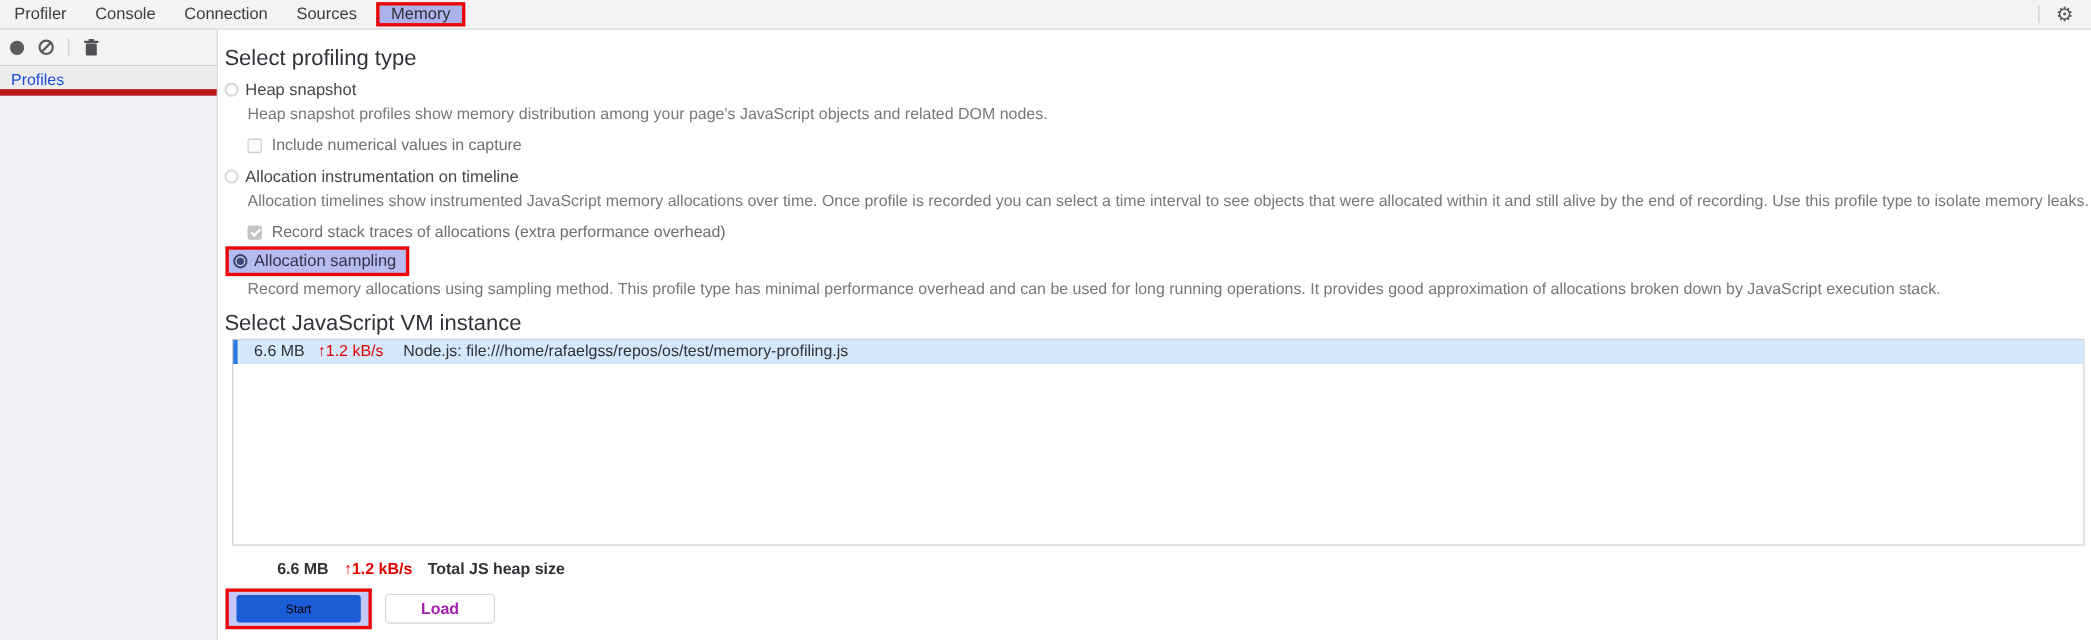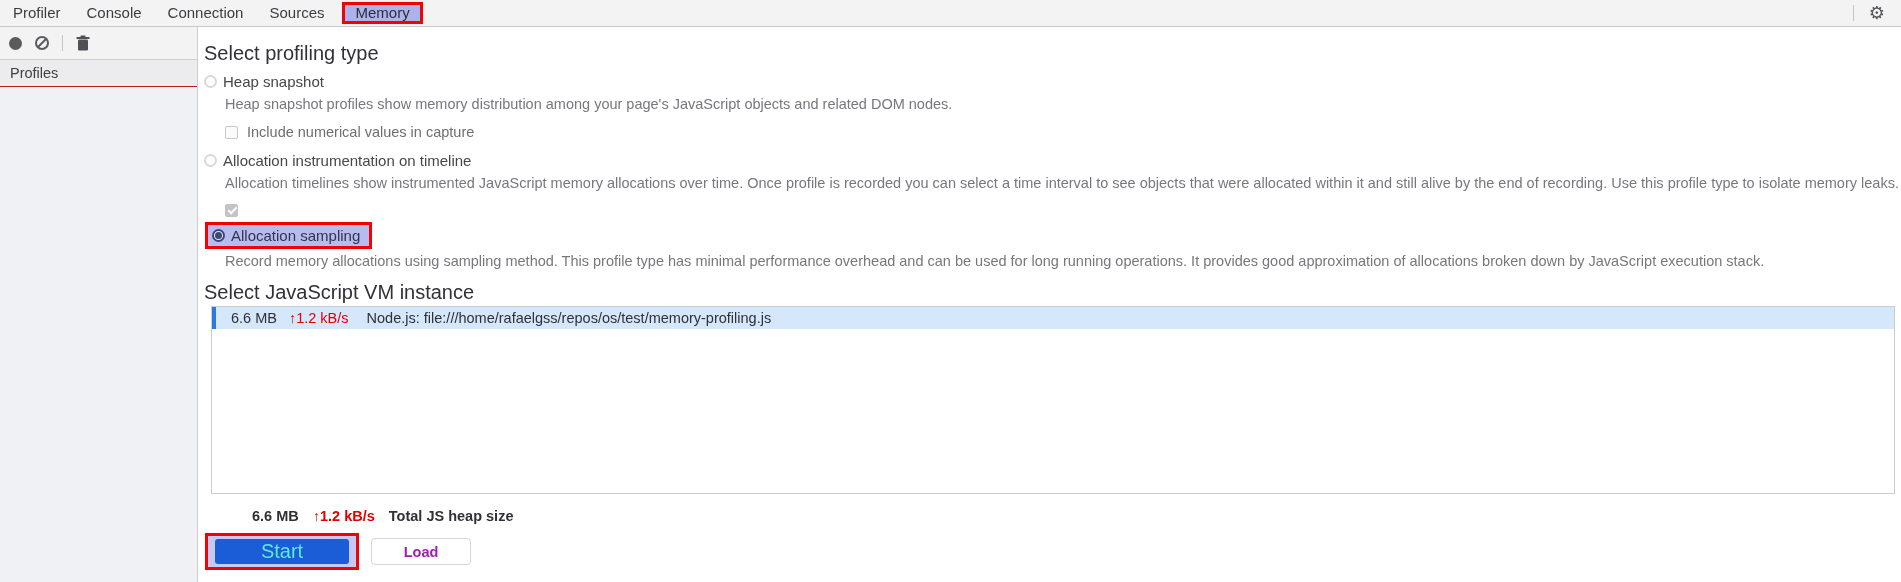--- a/index.html
+++ b/index.html
@@ -37,22 +37,22 @@
     background:#5b5b5e; transform:rotate(45deg); }
   .tool-sep { width:1px; height:16px; background:#c6c6c6; }
 
   
   .sidebar {
     position:absolute; top:60px; left:0; width:198px; bottom:0;
     background:#eff1f4; border-right:1px solid #cdcdcd;
   }
   .profiles-header {
     height:27px; line-height:27px; padding-left:10px;
-    background:#ececee; border-bottom:1px solid #b91c1c;
-    font-size:14.5px; color:#404040;
+    background:#ececee; border-bottom:6px solid #b91c1c;
+    font-size:14.5px; color:#1d4ed8;
   }
 
   
   .content { position:absolute; top:27px; left:198px; right:0; bottom:0; background:#fff; padding-left:6px; }
   .section-title { font-size:20px; color:#313139; margin-top:16px; line-height:20px; }
   .option-row { display:flex; align-items:center; gap:6px; margin-top:10px; font-size:15px; color:#46464b; line-height:17px; }
   .radio { width:13px; height:13px; min-width:13px; border-radius:50%; border:2px solid #d9d9d9; background:#fff; }
   .radio.selected { border-color:#3f4678; background:#e9ebf8; position:relative; }
   .radio.selected::after { content:""; position:absolute; left:1px; top:1px; width:7px; height:7px; border-radius:50%; background:#3f4678; }
   .desc { margin-left:21px; margin-top:6px; font-size:14.5px; color:#77777d; line-height:17px; }
@@ -69,22 +69,22 @@
   .vm-row { height:22px; display:flex; align-items:center; background:#d4e7fb; border-left:4px solid #2a7ae2; font-size:14.5px; color:#303036; }
   .vm-size { margin-left:15px; }
   .vm-rate { margin-left:12px; color:#e00000; }
   .vm-name { margin-left:18px; }
 
   .total-row { margin-left:48px; margin-top:14px; display:flex; gap:14px; font-size:14.5px; font-weight:bold; color:#303036; line-height:17px; }
   .total-rate { color:#e00000; }
 
   .buttons-row { display:flex; align-items:center; margin-left:1px; margin-top:8px; }
   .red-wrap { border:3px solid #ee0404; background:#c6c8f5; padding:3px 7px; display:inline-flex; }
-  .start-btn { width:134px; height:25px; background:#1b5cd7; color:#5eead4; border:none; border-radius:3px;
-    font-size:20px; font-family:inherit; cursor:pointer; }
+  .start-btn { width:113px; height:25px; background:#1b5cd7; color:#000000; border:none; border-radius:3px;
+    font-size:11px; font-family:inherit; cursor:pointer; }
   .load-btn { margin-left:12px; width:100px; height:27px; background:#fff; border:1px solid #d6d6d6; border-radius:4px;
     color:#a21caf; font-size:14.5px; font-weight:bold; font-family:inherit; cursor:pointer; }
 </style>
 </head>
 <body>
 
 <div class="tabbar">
   <div class="tab">Profiler</div>
   <div class="tab">Console</div>
   <div class="tab">Connection</div>
@@ -125,20 +125,21 @@
     <span>Include numerical values in capture</span>
   </div>
 
   <div class="option-row" style="margin-top:12px;">
     <span class="radio"></span>
     <span>Allocation instrumentation on timeline</span>
   </div>
   <div class="desc">Allocation timelines show instrumented JavaScript memory allocations over time. Once profile is recorded you can select a time interval to see objects that were allocated within it and still alive by the end of recording. Use this profile type to isolate memory leaks.</div>
   <div class="cb-row">
     <span class="checkbox checked"></span>
+    <span>Record stack traces of allocations (extra performance overhead)</span>
   </div>
 
   <div>
     <div class="sampling-wrap">
       <span class="radio selected"></span>
       <span>Allocation sampling</span>
     </div>
   </div>
   <div class="desc" style="margin-top:4px;">Record memory allocations using sampling method. This profile type has minimal performance overhead and can be used for long running operations. It provides good approximation of allocations broken down by JavaScript execution stack.</div>
 

